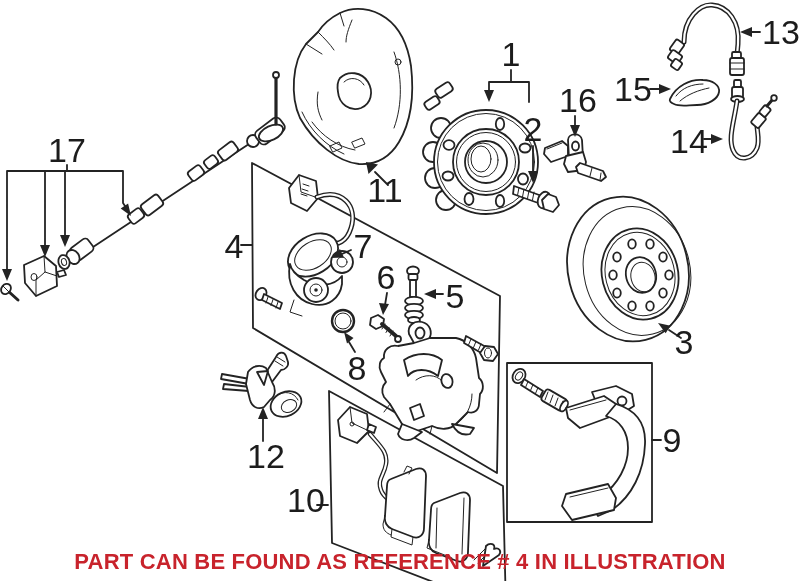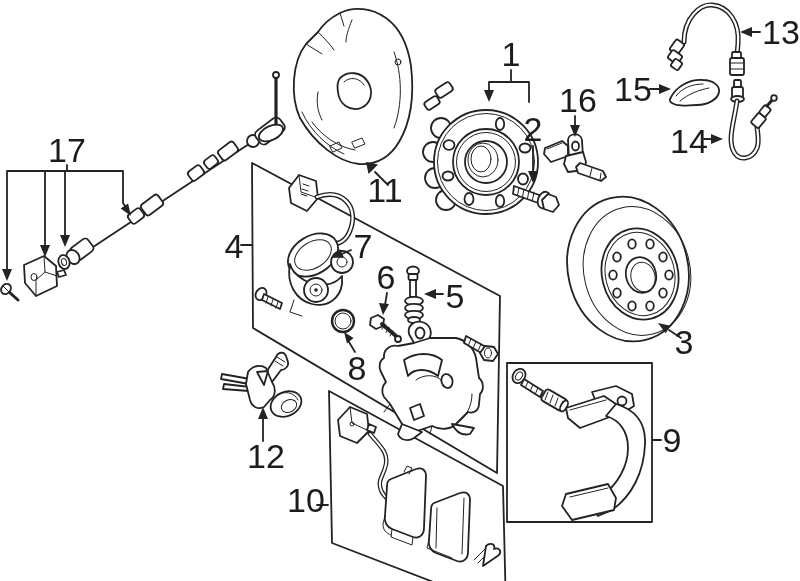--- a/index.html
+++ b/index.html
@@ -365,13 +365,14 @@
   <g>
     <path class="ln" d="M67,165 V171 M7,171 H123 M7,171 V271 M45,171 V247 M65,171 V237 M123,171 V203 L127,209"></path>
     <polygon class="fb" points="7,281 2,269 12,269"></polygon>
     <polygon class="fb" points="45,257 40,245 50,245"></polygon>
     <polygon class="fb" points="65,247 60,235 70,235"></polygon>
     <polygon class="fb" points="131,216 120.7,208.5 128.1,203.5"></polygon>
     <text class="lbl" x="67" y="162">17</text>
   </g>
 </svg>
 
+<div class="caption" style="color: rgb(200, 35, 44);">PART CAN BE FOUND AS REFERENCE # 4 IN ILLUSTRATION</div>
 </div>
 
 </body></html>

